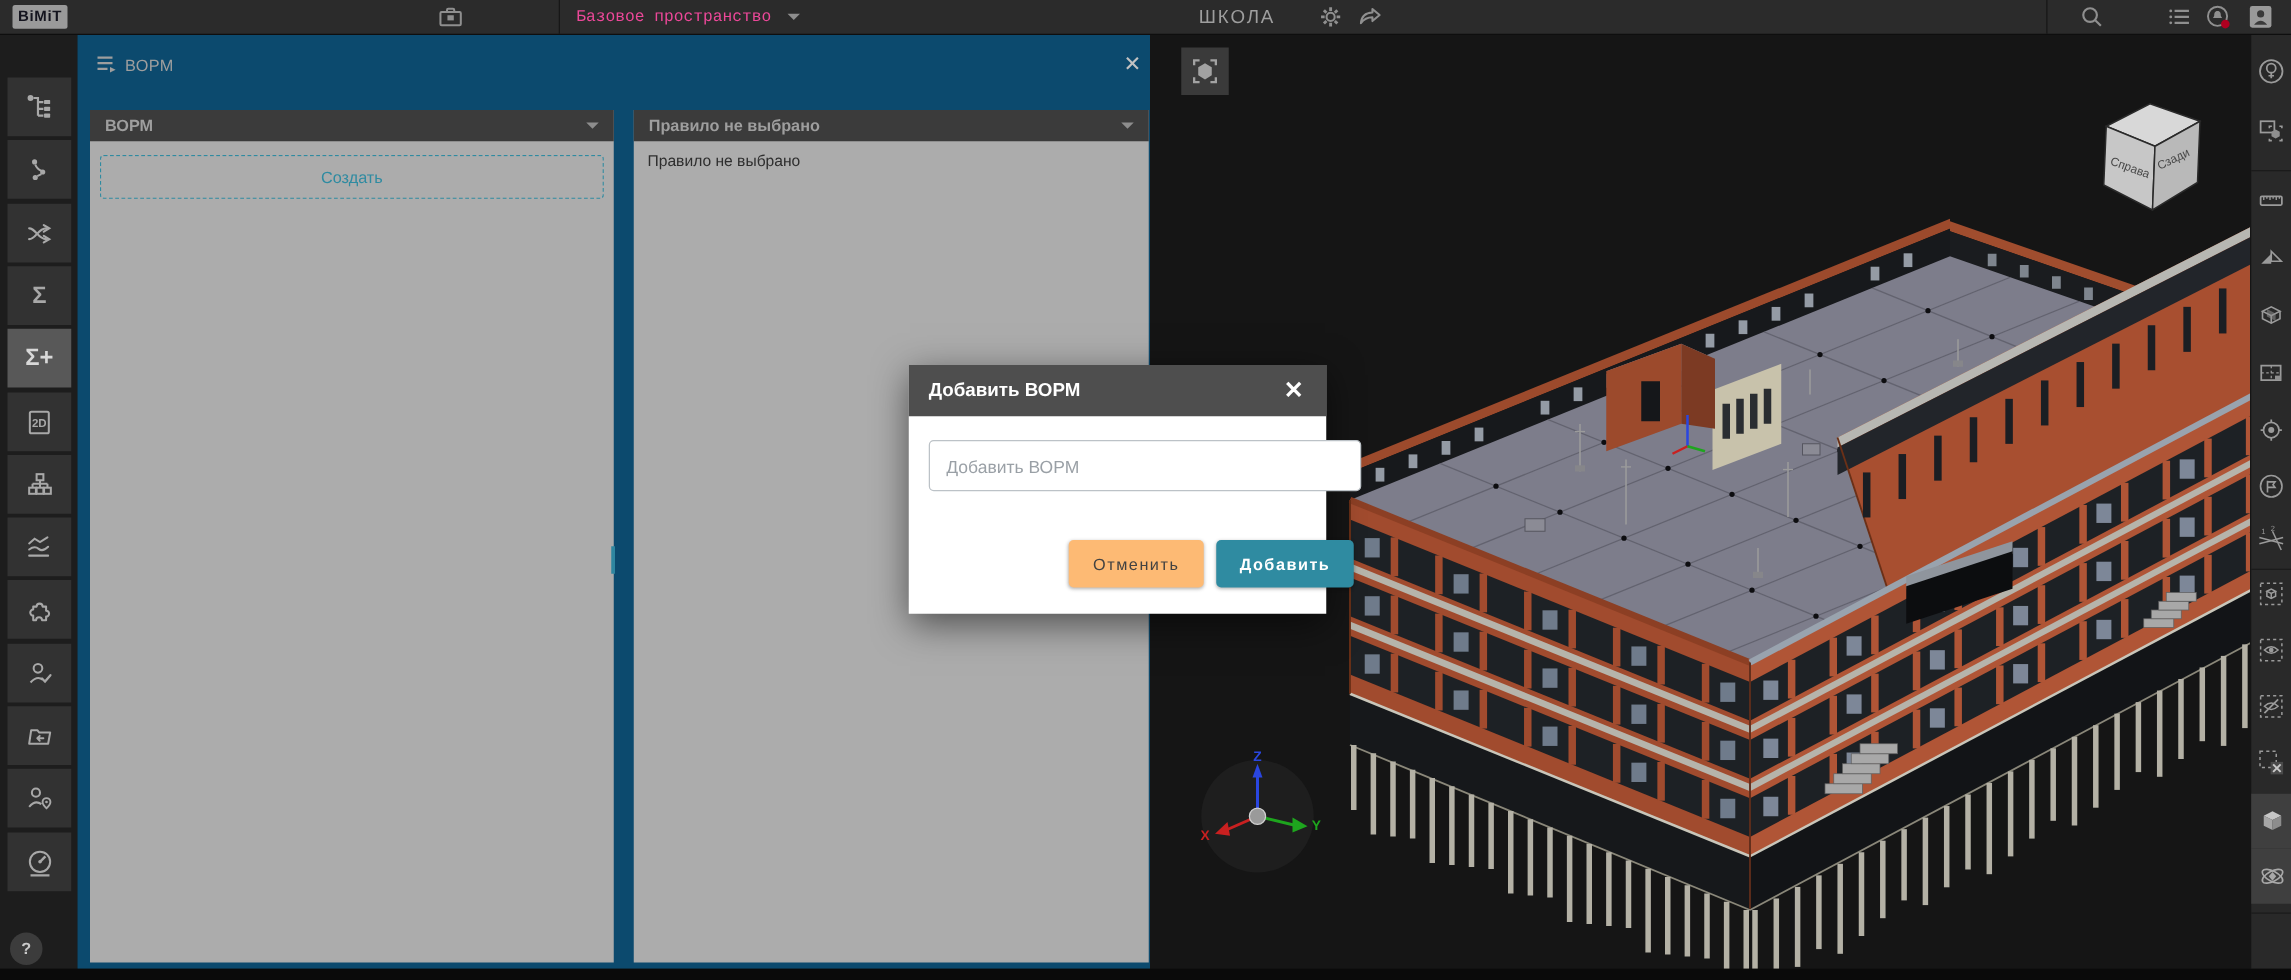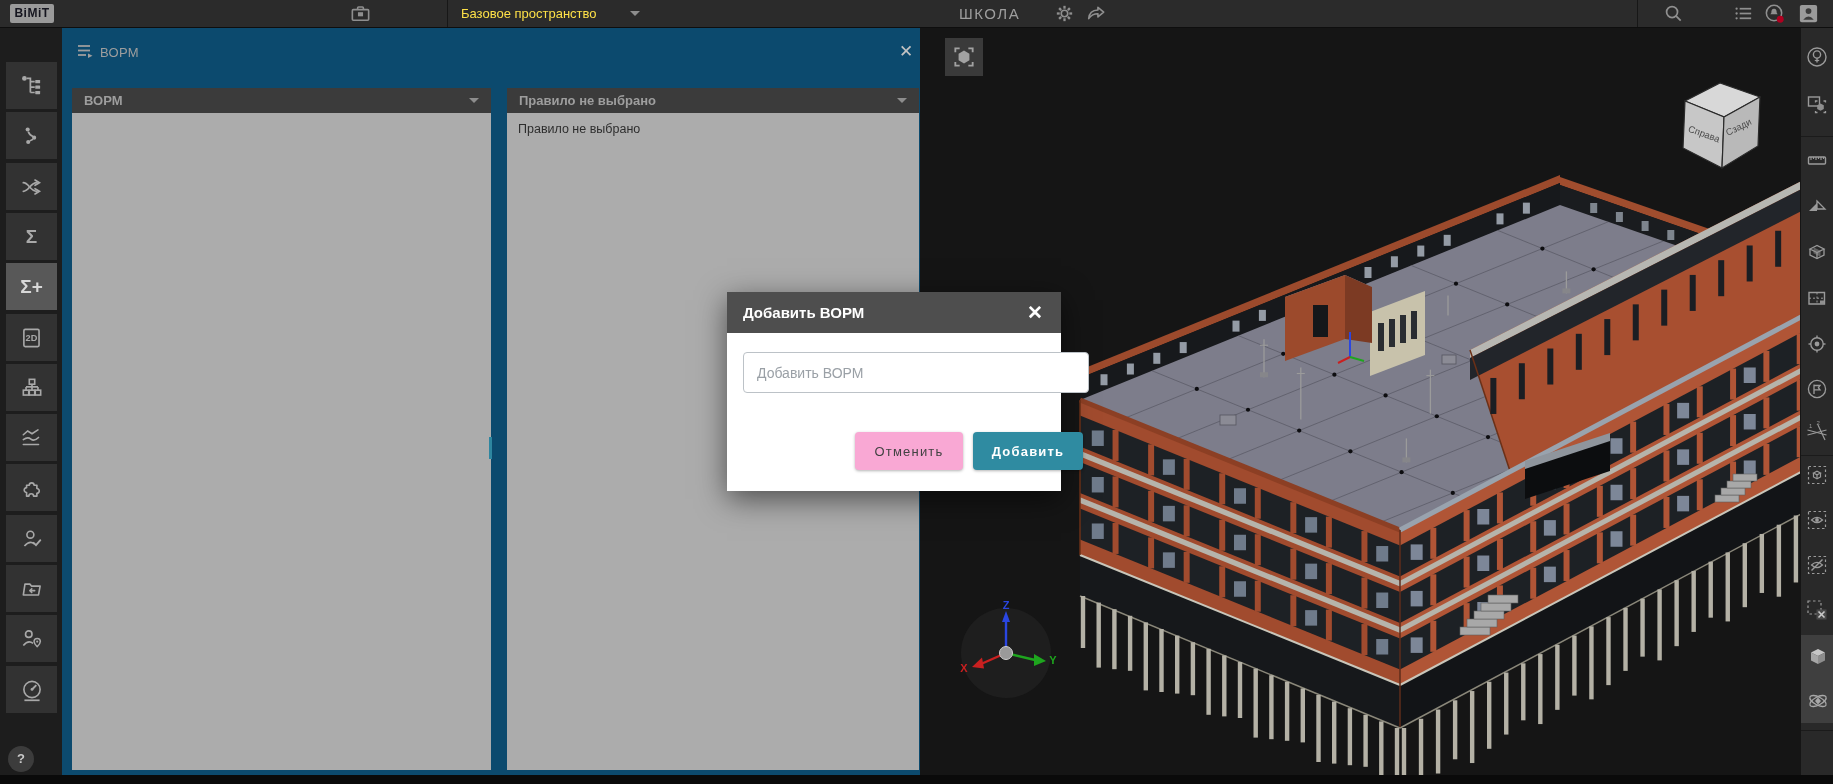--- a/index.html
+++ b/index.html
@@ -4,21 +4,21 @@
 <style>
   html,body{margin:0;padding:0;background:#000;}
   .app{position:relative;width:1833px;height:784px;background:#141414;overflow:hidden;
        font-family:"Liberation Sans",sans-serif;-webkit-font-smoothing:antialiased;}
   .abs{position:absolute;}
   
   .topbar{position:absolute;left:0;top:0;width:1833px;height:27px;background:#2b2b2b;border-bottom:1px solid #0e0e0e;z-index:20;}
   .logo{position:absolute;left:10px;top:4px;width:44px;height:19px;background:#9a9a9a;border-radius:2px;
         color:#15151f;font-size:12px;font-weight:bold;text-align:center;line-height:19px;letter-spacing:.5px;}
   .tb-div{position:absolute;top:0;width:1px;height:27px;background:#171717;}
-  .ws-label{position:absolute;left:461px;top:0;height:27px;line-height:27px;font-size:13px;color:#fde047;}
+  .ws-label{position:absolute;left:461px;top:0;height:27px;line-height:27px;font-size:13px;color:#ec4899;font-family:Liberation Mono, monospace;}
   .caret{width:0;height:0;border-left:5px solid transparent;border-right:5px solid transparent;border-top:5px solid #8d8d8d;}
   .proj-title{position:absolute;left:959px;top:0;height:27px;line-height:27px;font-size:15px;color:#9e9e9e;letter-spacing:1.5px;}
   .tb-icon{position:absolute;top:2px;width:23px;height:23px;cursor:pointer;}
   
   .lrail{position:absolute;left:0;top:27px;width:62px;height:748px;background:#1d1d1d;z-index:10;}
   .ltb{position:absolute;left:6px;width:51px;height:47px;background:#323232;display:flex;align-items:center;justify-content:center;cursor:pointer;}
   .ltb.active{background:#585858;}
   .ltb .glyph{color:#a8a8a8;font-size:19px;font-weight:bold;}
   .ltb.active .glyph{color:#d8d8d8;}
   .help-btn{position:absolute;left:8px;top:719px;width:26px;height:26px;border-radius:50%;background:#3c3c3c;
@@ -50,21 +50,21 @@
          box-shadow:0 8px 28px rgba(0,0,0,.55);}
   .modal-head{position:absolute;left:0;top:0;right:0;height:41px;background:#4e4e4e;}
   .modal-title{position:absolute;left:16px;top:0;line-height:41px;color:#fff;font-size:15px;font-weight:bold;}
   .modal-close{position:absolute;right:13px;top:8px;width:26px;height:26px;color:#fff;font-size:19px;font-weight:bold;
                text-align:center;line-height:26px;cursor:pointer;}
   .modal-input{position:absolute;left:16px;top:60px;width:318px;height:39px;border:1px solid #bcc2c7;border-radius:4px;
                font-size:14px;color:#333;padding:0 13px;outline:none;font-family:"Liberation Sans",sans-serif;}
   .modal-input::placeholder{color:#9aa0a6;}
   .btn{position:absolute;top:140px;height:38px;border:none;border-radius:4px;font-size:13px;letter-spacing:1.2px;
        cursor:pointer;font-family:"Liberation Sans",sans-serif;box-shadow:0 1px 3px rgba(0,0,0,.3);}
-  .btn-cancel{left:128px;width:108px;background:#f9a8d4;color:#424242;text-align:center;}
+  .btn-cancel{left:128px;width:108px;background:#fdba74;color:#424242;text-align:center;}
   .btn-save{left:246px;width:110px;background:#2f8ba1;color:#fff;font-weight:bold;}
   
   .bottom-strip{position:absolute;left:0;top:775px;width:1833px;height:9px;background:#0a0a0a;z-index:30;}
   svg{display:block;}
 </style>
 </head>
 <body>
 
 <div class="app">
 
@@ -604,20 +604,21 @@
       <polygon points="13,12.5 17.5,14.8 13,17" fill="#9e9e9e"></polygon>
     </svg>
     <div class="panel-title">ВОРМ</div>
     <div class="panel-close">✕</div>
 
     <div class="pcol" style="left:10px;width:419px;">
       <div class="pcol-head">
         <span class="hd-txt">ВОРМ</span>
         <span class="caret"></span>
       </div>
+      <div class="create-btn">Создать</div>
     </div>
 
     <div class="pcol" style="left:445px;width:412px;">
       <div class="pcol-head">
         <span class="hd-txt">Правило не выбрано</span>
         <span class="caret"></span>
       </div>
       <div class="empty-txt">Правило не выбрано</div>
     </div>
 

